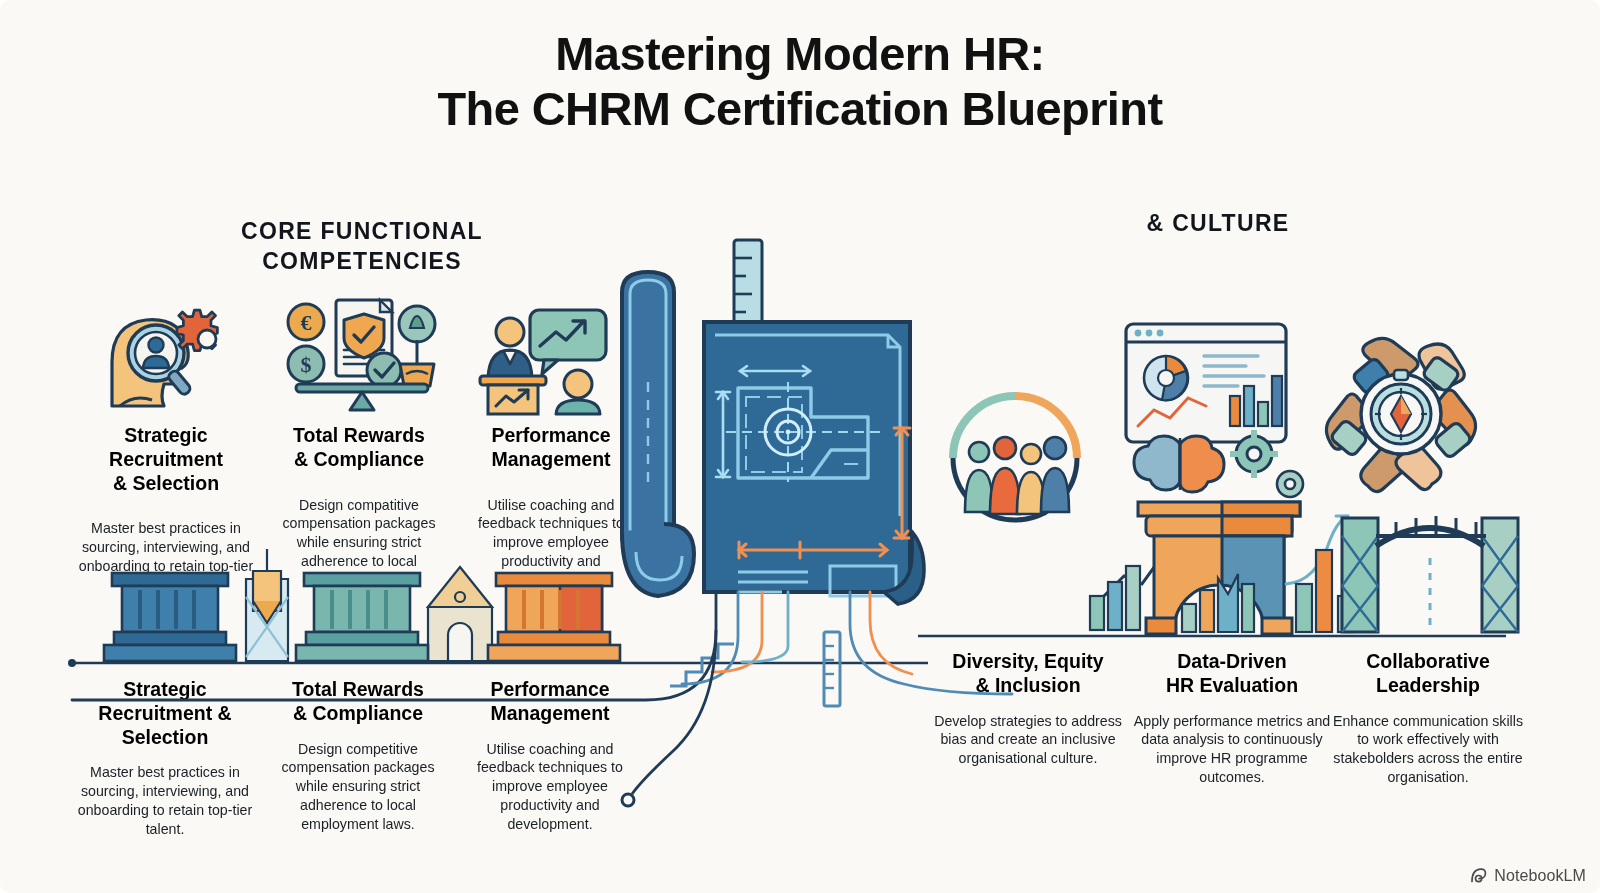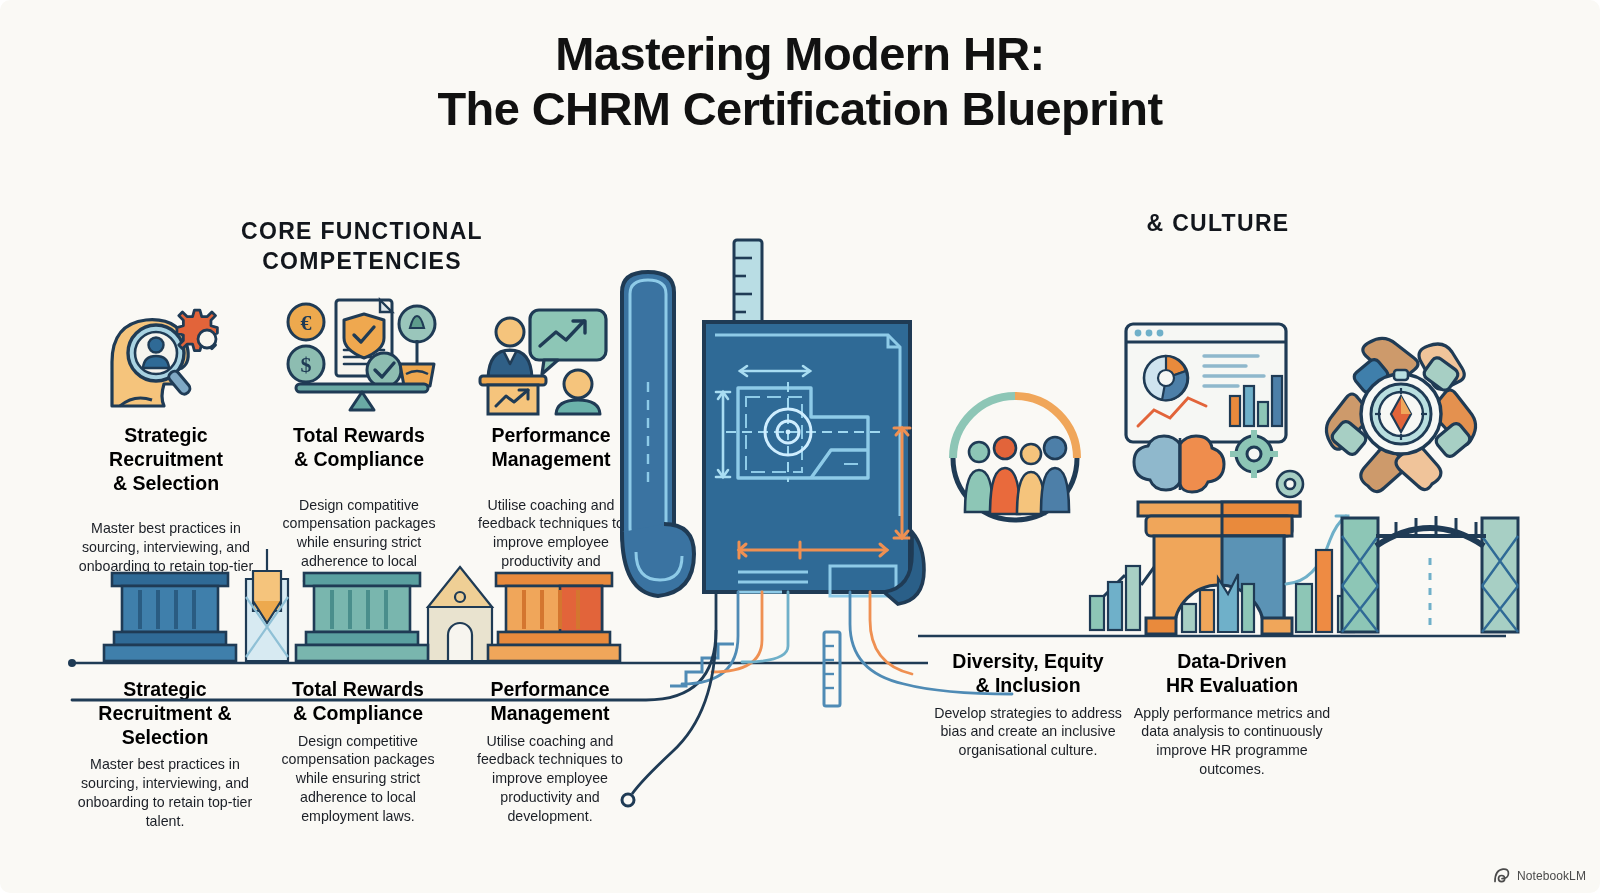--- a/index.html
+++ b/index.html
@@ -54,21 +54,21 @@
     color: #000000;
     text-align: center;
   }
   .card-body {
     font-size: 14.2px;
     line-height: 1.33;
     color: #1b1f26;
     text-align: center;
     margin-top: 24px;
   }
-  .card-body.tight { margin-top: 6px; }
+  .card-body.tight { margin-top: 14px; }
 
   
   .lu { width: 182px; }
   #lu0 { left: 75px;  top: 424px; }
   #lu1 { left: 268px; top: 424px; }
   #lu2 { left: 460px; top: 424px; }
 
   
   .ll { width: 186px; }
   #ll0 { left: 72px;  top: 678px; }
@@ -85,21 +85,21 @@
   .icon-slot { width: 150px; height: 120px; }
   #ic-lu0 { left: 90px;  top: 296px; }
   #ic-lu1 { left: 280px; top: 292px; }
   #ic-lu2 { left: 472px; top: 296px; }
 
   
   #watermark {
     right: 14px; bottom: 8px;
     display: flex; align-items: center; gap: 6px;
     color: #4a4a4a;
-    font-size: 12px;
+    font-size: 16px;
     letter-spacing: 0.1px;
   }
 
   svg { display: block; overflow: visible; }
 </style>
 </head>
 <body>
 
 <div id="canvas">
 
@@ -549,20 +549,24 @@
   </div>
 
   <div class="abs rl" id="rl0">
     <div class="card-title">Diversity, Equity<br>&amp; Inclusion</div>
     <div class="card-body tight">Develop strategies to address bias and create an inclusive organisational culture.</div>
   </div>
   <div class="abs rl" id="rl1">
     <div class="card-title">Data-Driven<br>HR Evaluation</div>
     <div class="card-body tight">Apply performance metrics and data analysis to continuously improve HR programme outcomes.</div>
   </div>
+  <div class="abs rl" id="rl2">
+    <div class="card-title">Collaborative<br>Leadership</div>
+    <div class="card-body tight">Enhance communication skills to work effectively with stakebolders across the entire organisation.</div>
+  </div>
 
   <div class="abs" id="watermark">
     <span>
       <svg width="19" height="19" viewBox="0 0 19 19">
         <path d="M3 15.5 Q3 4 11 3.2 Q17 2.7 16.4 8 Q15.9 12.6 10 12.6" fill="none" stroke="#4a4a4a" stroke-width="1.7" stroke-linecap="round"></path>
         <circle cx="9.6" cy="12.6" r="3.1" fill="none" stroke="#4a4a4a" stroke-width="1.7"></circle>
       </svg>
     </span>
     <span>NotebookLM</span>
   </div>

